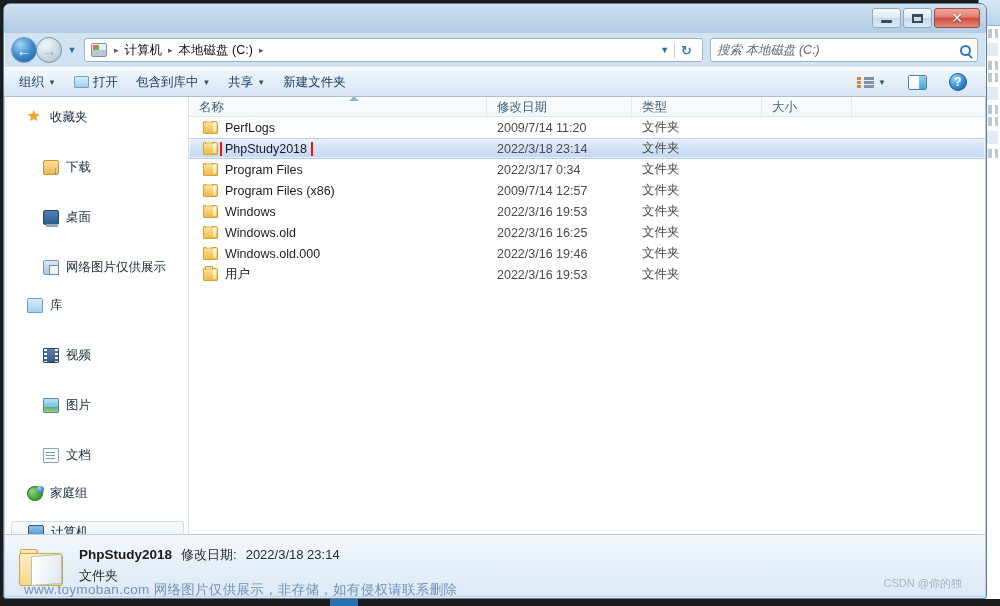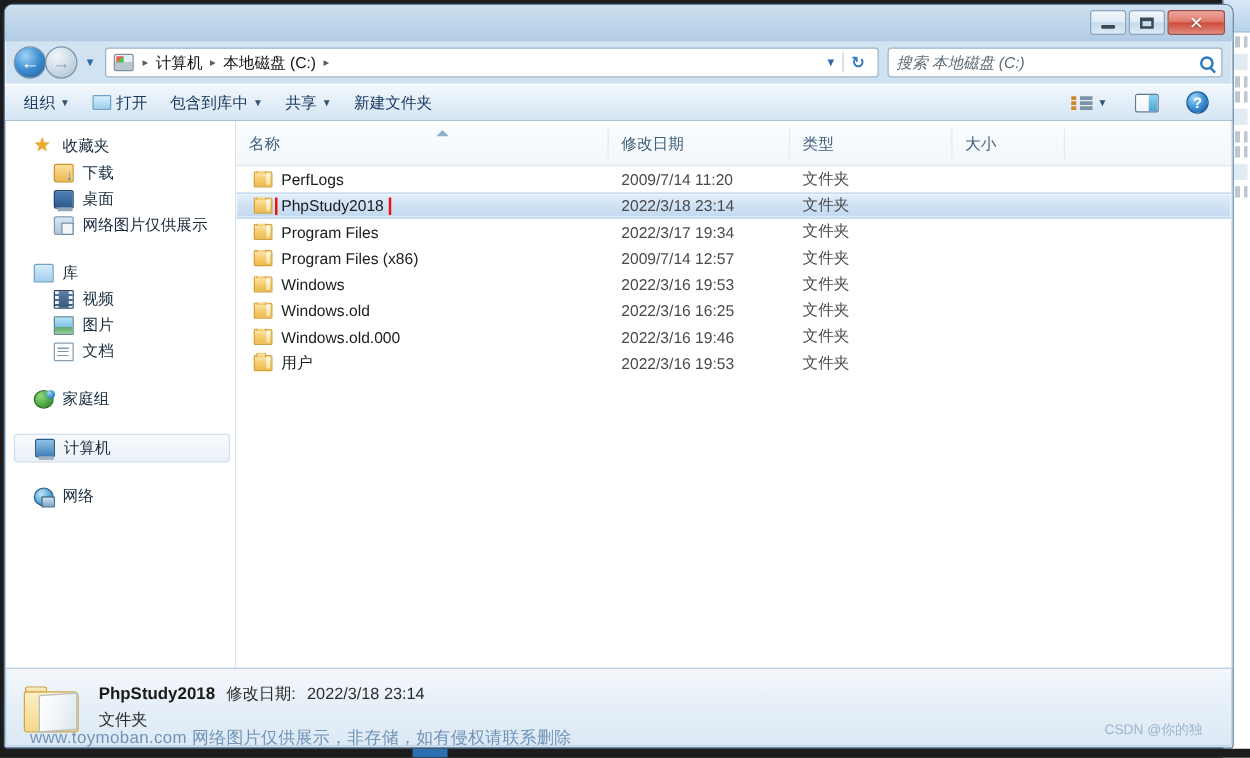--- a/index.html
+++ b/index.html
@@ -157,21 +157,21 @@
   .body { display:flex; height: 437px; background:#fff;
           border-left:1px solid #bccfe0; border-right:1px solid #bccfe0; }
 
   .sidebar {
     width: 184px; flex:none; background:#fff;
     border-right:1px solid #d9e3eb; padding-top: 10px;
     font-size: 12.5px; color:#182b3c; overflow:hidden;
   }
   .navgroup { margin-bottom: 2px; }
   .navrow { display:flex; align-items:center; gap:7px; height: 21px; padding-left: 22px; white-space:nowrap; }
-  .navrow.child { padding-left: 38px; }
+  .navrow.child { padding-left: 38px; margin-top: 29px; }
   .navrow.selected {
     background: linear-gradient(180deg,#f7fafd 0%, #eaf1f8 100%);
     border:1px solid #d2dee9; border-radius:3px;
     margin: 0 4px 0 6px; padding-left: 16px; height: 23px;
   }
   .navspacer { height: 15px; }
 
   .ico { width:16px; height:15px; flex:none; position:relative; }
   .ico.star { background:none; }
   .ico.star::before {
@@ -240,21 +240,21 @@
   .ico.net {
     background: radial-gradient(circle at 35% 32%, #bfe6fb 0%, #5aa7d8 55%, #2f6f9f 100%);
     border-radius:50%; border:1px solid #2a6290;
   }
   .ico.net::after { content:""; position:absolute; right:-2px; bottom:-2px; width:9px; height:7px;
                     background: linear-gradient(180deg,#cfe3f2,#7fa6c4); border:1px solid #46708f; border-radius:1px; }
 
   
   .listarea { flex:1; background:#fff; position:relative; overflow:hidden; }
   .headers {
-    display:flex; height: 36px; align-items:center;
+    display:flex; height: 20px; align-items:center;
     background: linear-gradient(180deg,#fbfdfe 0%, #f2f7fb 100%);
     border-bottom:1px solid #dde6ee; font-size:12.5px; color:#41607c;
   }
   .hcell { padding-left: 10px; border-right:1px solid #e3eaf1; height:24px; line-height:24px;
            position:relative; white-space:nowrap; }
   .hcell.c-name { width: 298px; }
   .hcell.c-date { width: 145px; }
   .hcell.c-type { width: 130px; }
   .hcell.c-size { width: 90px; }
   .hcell.flexrest { flex:1; border-right:none; }
@@ -568,21 +568,21 @@
             <div class="cell c-date">2022/3/18 23:14</div>
             <div class="cell c-type">文件夹</div>
             <div class="cell c-size"></div>
           </div>
 
           <div class="row">
             <div class="cell c-name">
               <span class="folder-ico"></span>
               <span class="namebox">Program Files</span>
             </div>
-            <div class="cell c-date">2022/3/17 19:34</div>
+            <div class="cell c-date">2022/3/17 0:34</div>
             <div class="cell c-type">文件夹</div>
             <div class="cell c-size"></div>
           </div>
 
           <div class="row">
             <div class="cell c-name">
               <span class="folder-ico"></span>
               <span class="namebox">Program Files (x86)</span>
             </div>
             <div class="cell c-date">2009/7/14 12:57</div>

